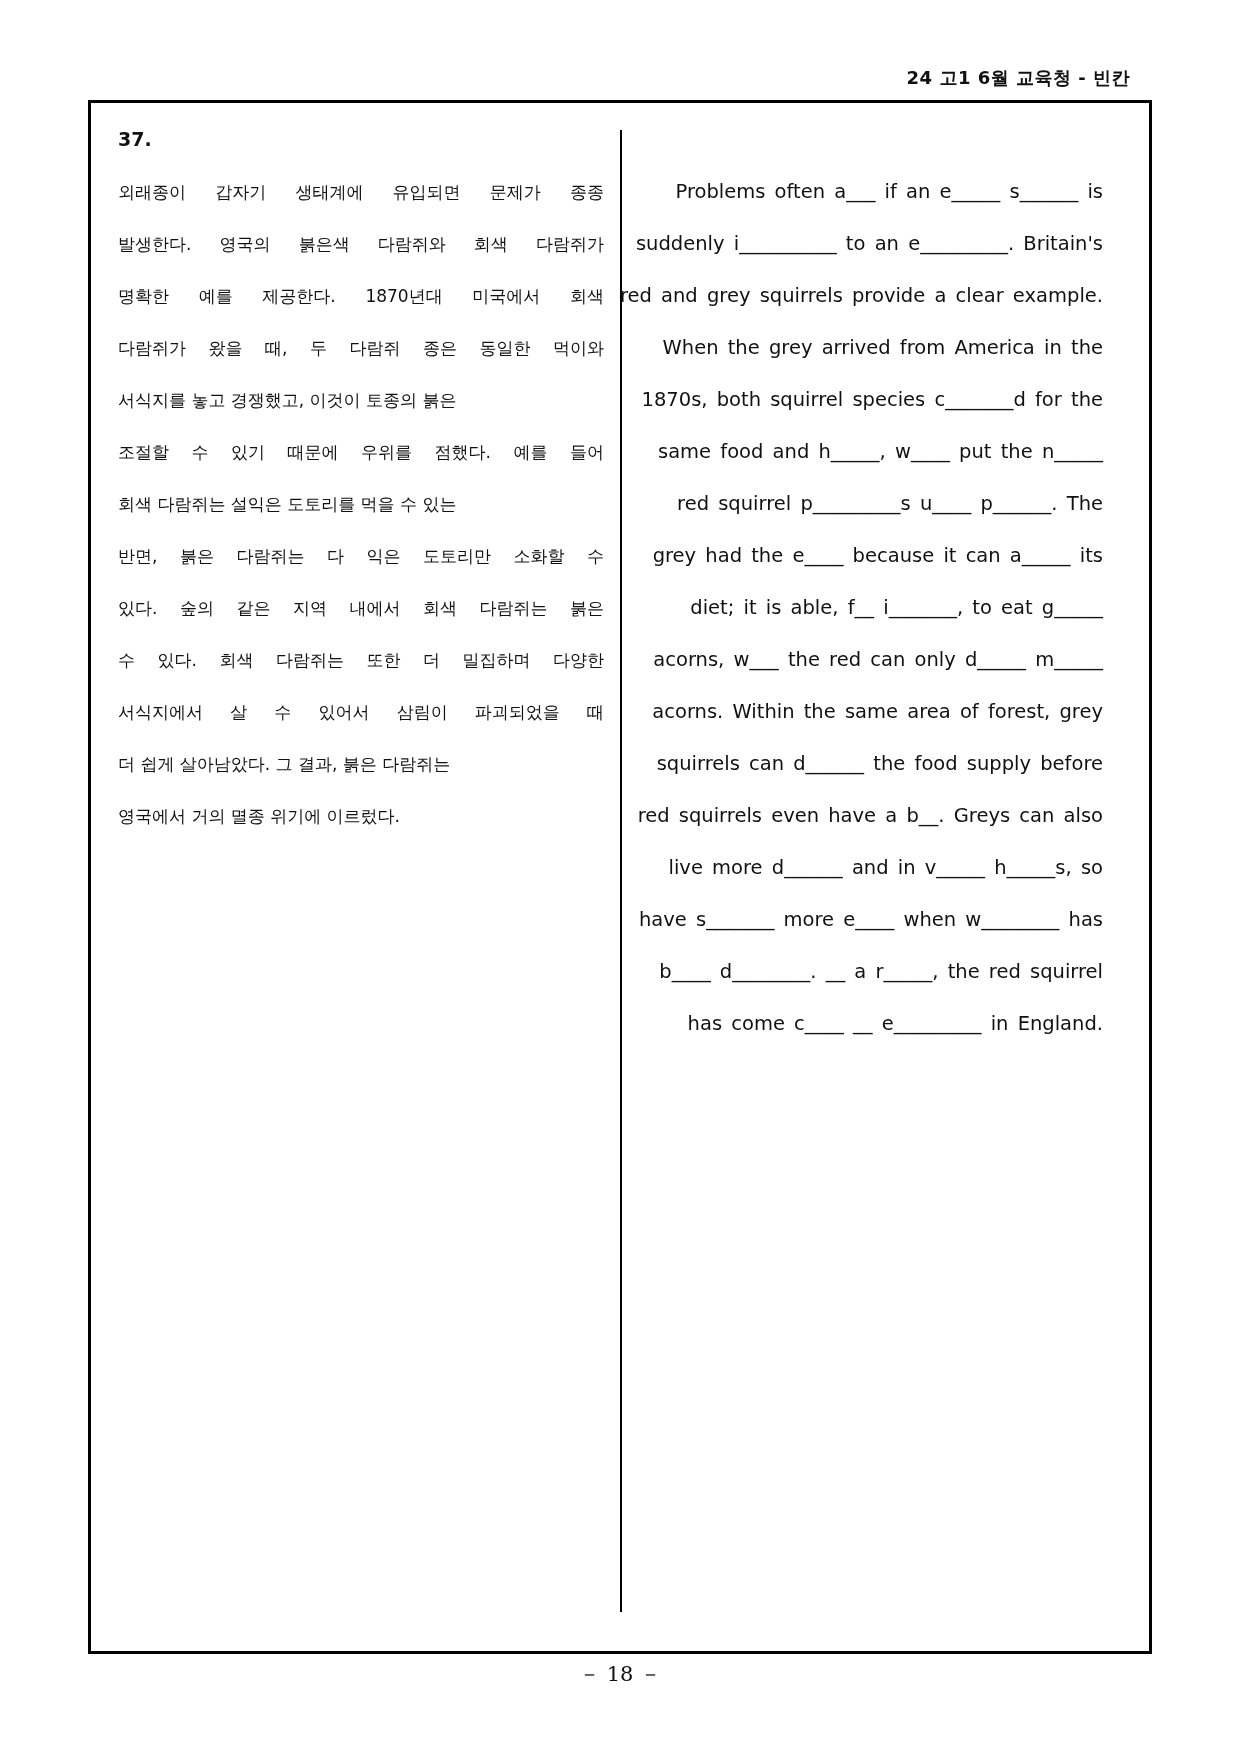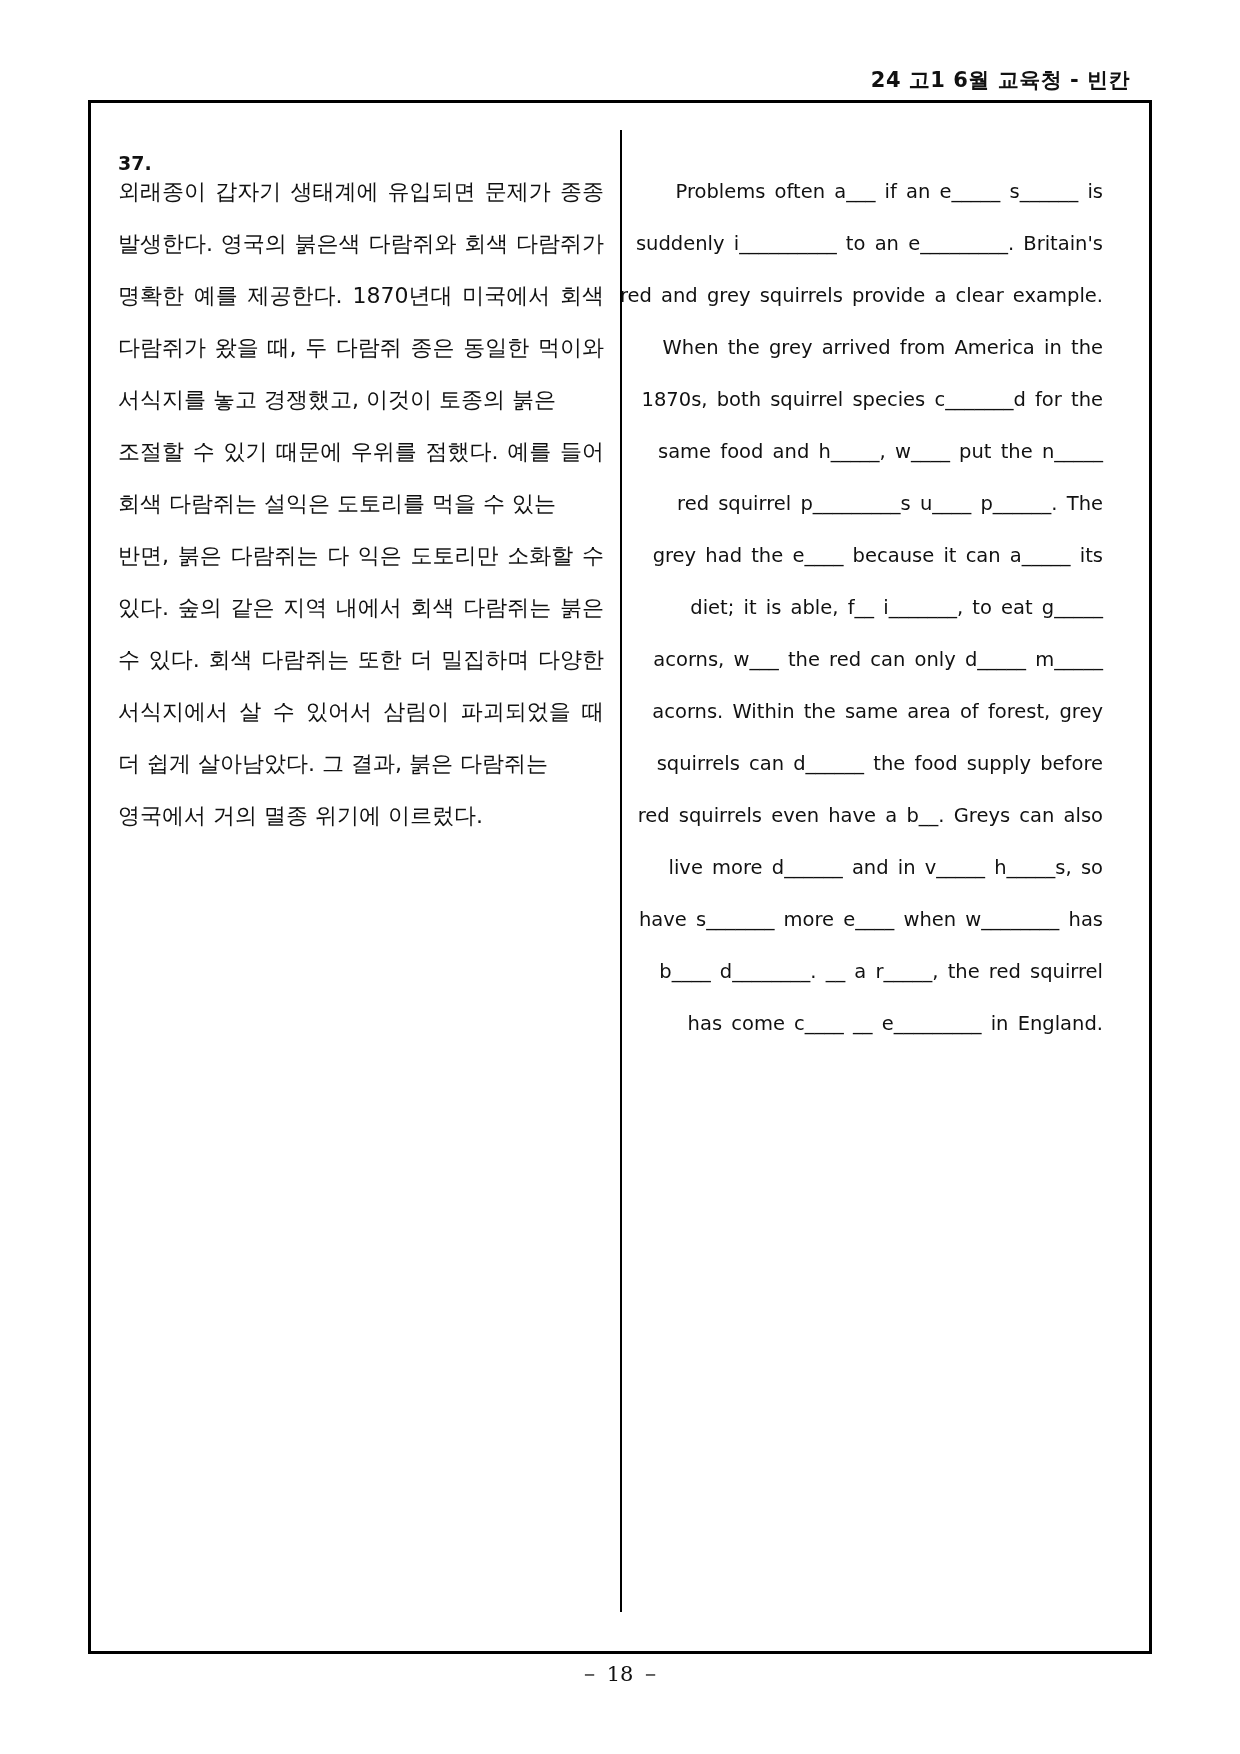--- a/index.html
+++ b/index.html
@@ -1,45 +1,44 @@
 <!DOCTYPE html>
 <html><head>
   <meta charset="utf-8">
   <style>
     html, body { margin: 0; padding: 0; background: #ffffff; }
     body { width: 1240px; height: 1754px; position: relative; font-family: "DejaVu Sans", "Liberation Sans", sans-serif; color: #111; overflow: hidden; }
     .header-title {
       position: absolute; right: 110px; top: 66px;
-      font-size: 21px; font-weight: bold; letter-spacing: 0.5px;
+      font-size: 18px; font-weight: bold; letter-spacing: 0.5px;
       font-family: "DejaVu Sans", sans-serif;
     }
     .frame {
       position: absolute; left: 88px; top: 100px;
       width: 1064px; height: 1554px;
       border: 3px solid #000; box-sizing: border-box;
     }
     .divider {
       position: absolute; left: 620px; top: 130px;
       width: 2px; height: 1482px; background: #000;
     }
     .qnum {
       position: absolute; left: 118px; top: 128px;
       font-size: 19px; font-weight: bold;
       font-family: "DejaVu Sans", sans-serif;
-      margin-top: 24px;
     }
     .col-left {
       position: absolute; left: 118px; top: 174px; width: 486px;
     }
     .col-right {
       position: absolute; left: 613px; top: 174px; width: 490px; text-align: right;
     }
     .line {
       height: 52px; line-height: 36px; white-space: nowrap;
-      font-size: 22px;
+      font-size: 17px;
     }
     .col-left .line { text-align: justify; text-align-last: justify; }
     .col-left .line.last { text-align-last: left; }
     .col-right .line { font-size: 19.5px; word-spacing: 3px; }
     .page-num {
       position: absolute; left: 0; width: 1240px; top: 1660px;
       text-align: center; font-family: "DejaVu Serif", serif; font-size: 21px;
     }
   </style>
 </head>

